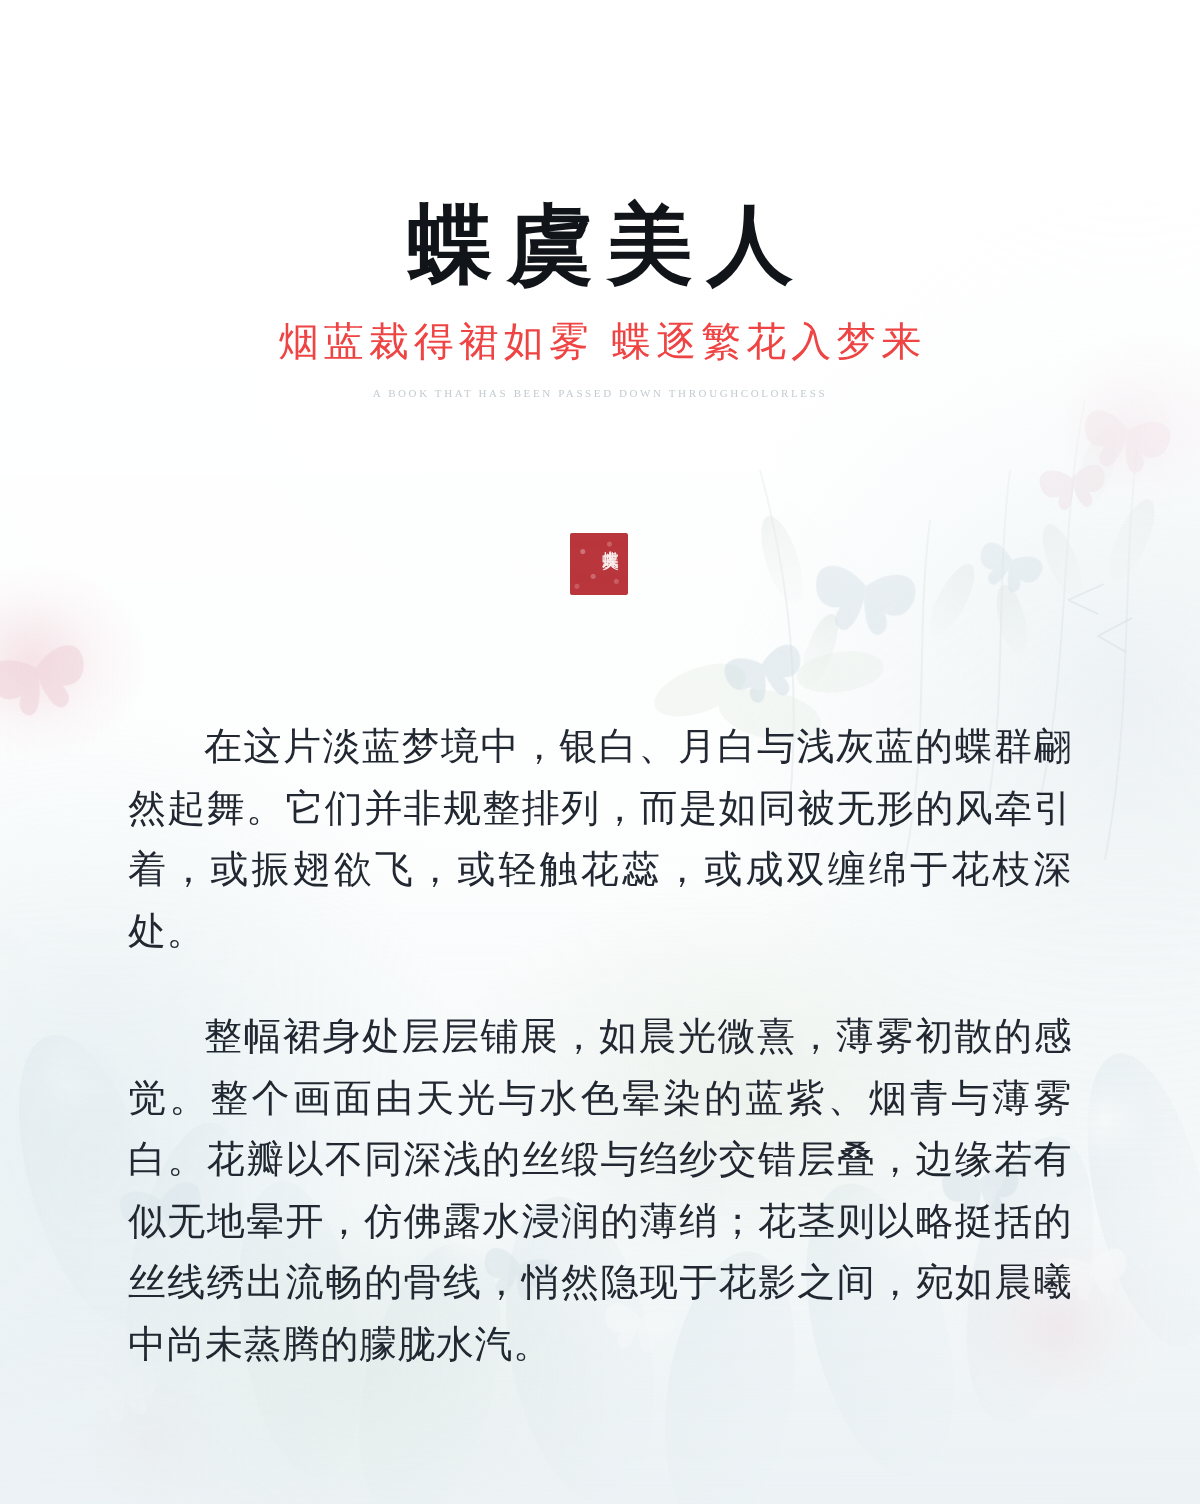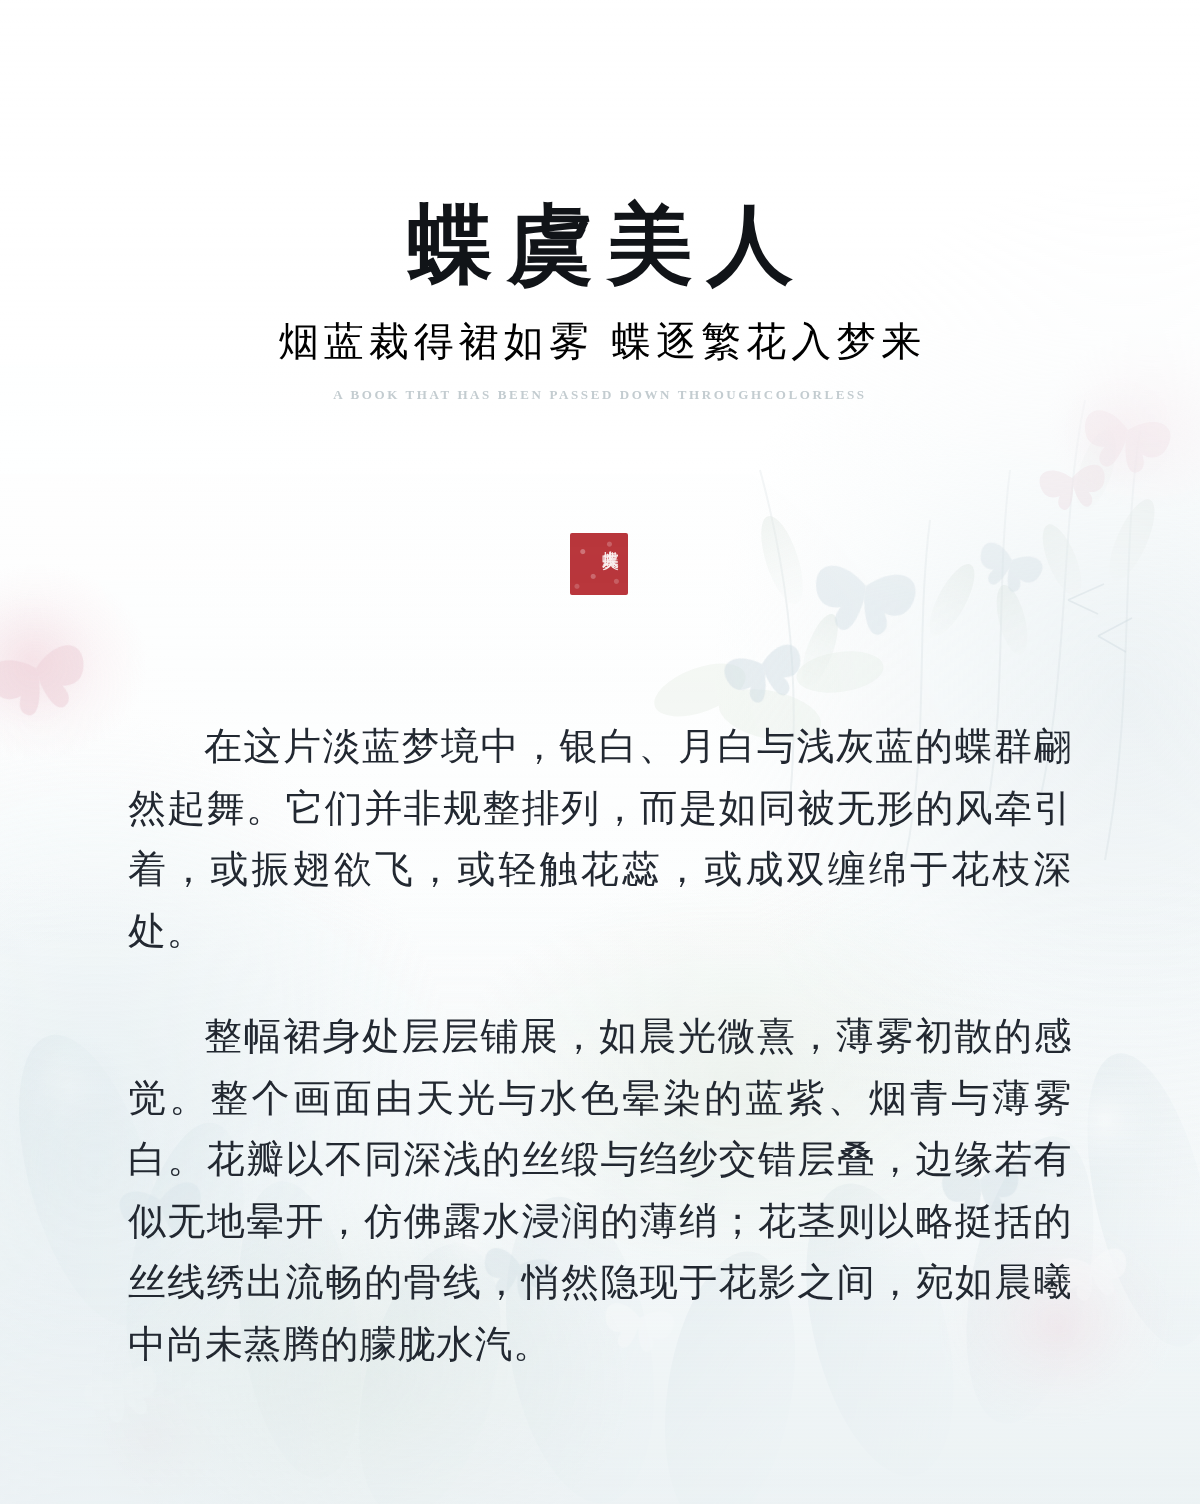--- a/index.html
+++ b/index.html
@@ -81,30 +81,29 @@
     line-height: 1.12;
     margin: 0;
   }
   .subtitle {
     margin: 22px 0 18px 0;
     font-family: "DejaVu Serif", "Liberation Serif", serif;
     font-size: 40px;
     font-weight: 400;
     letter-spacing: 5px;
     text-indent: 5px;
-    color: #000000;
+    color: #ef4444;
   }
   .eyebrow {
     margin: 10px 0 0 0;
     font-family: "Liberation Serif", serif;
-    font-size: 13px;
+    font-size: 11px;
     letter-spacing: 2.6px;
     color: #c3ccd0;
     text-transform: uppercase;
-    font-weight: bold;
   }
 
   .seal {
     position: absolute;
     top: 533px;
     left: 570px;
     width: 58px;
     height: 62px;
     background: #b3272d;
     border-radius: 2px;

